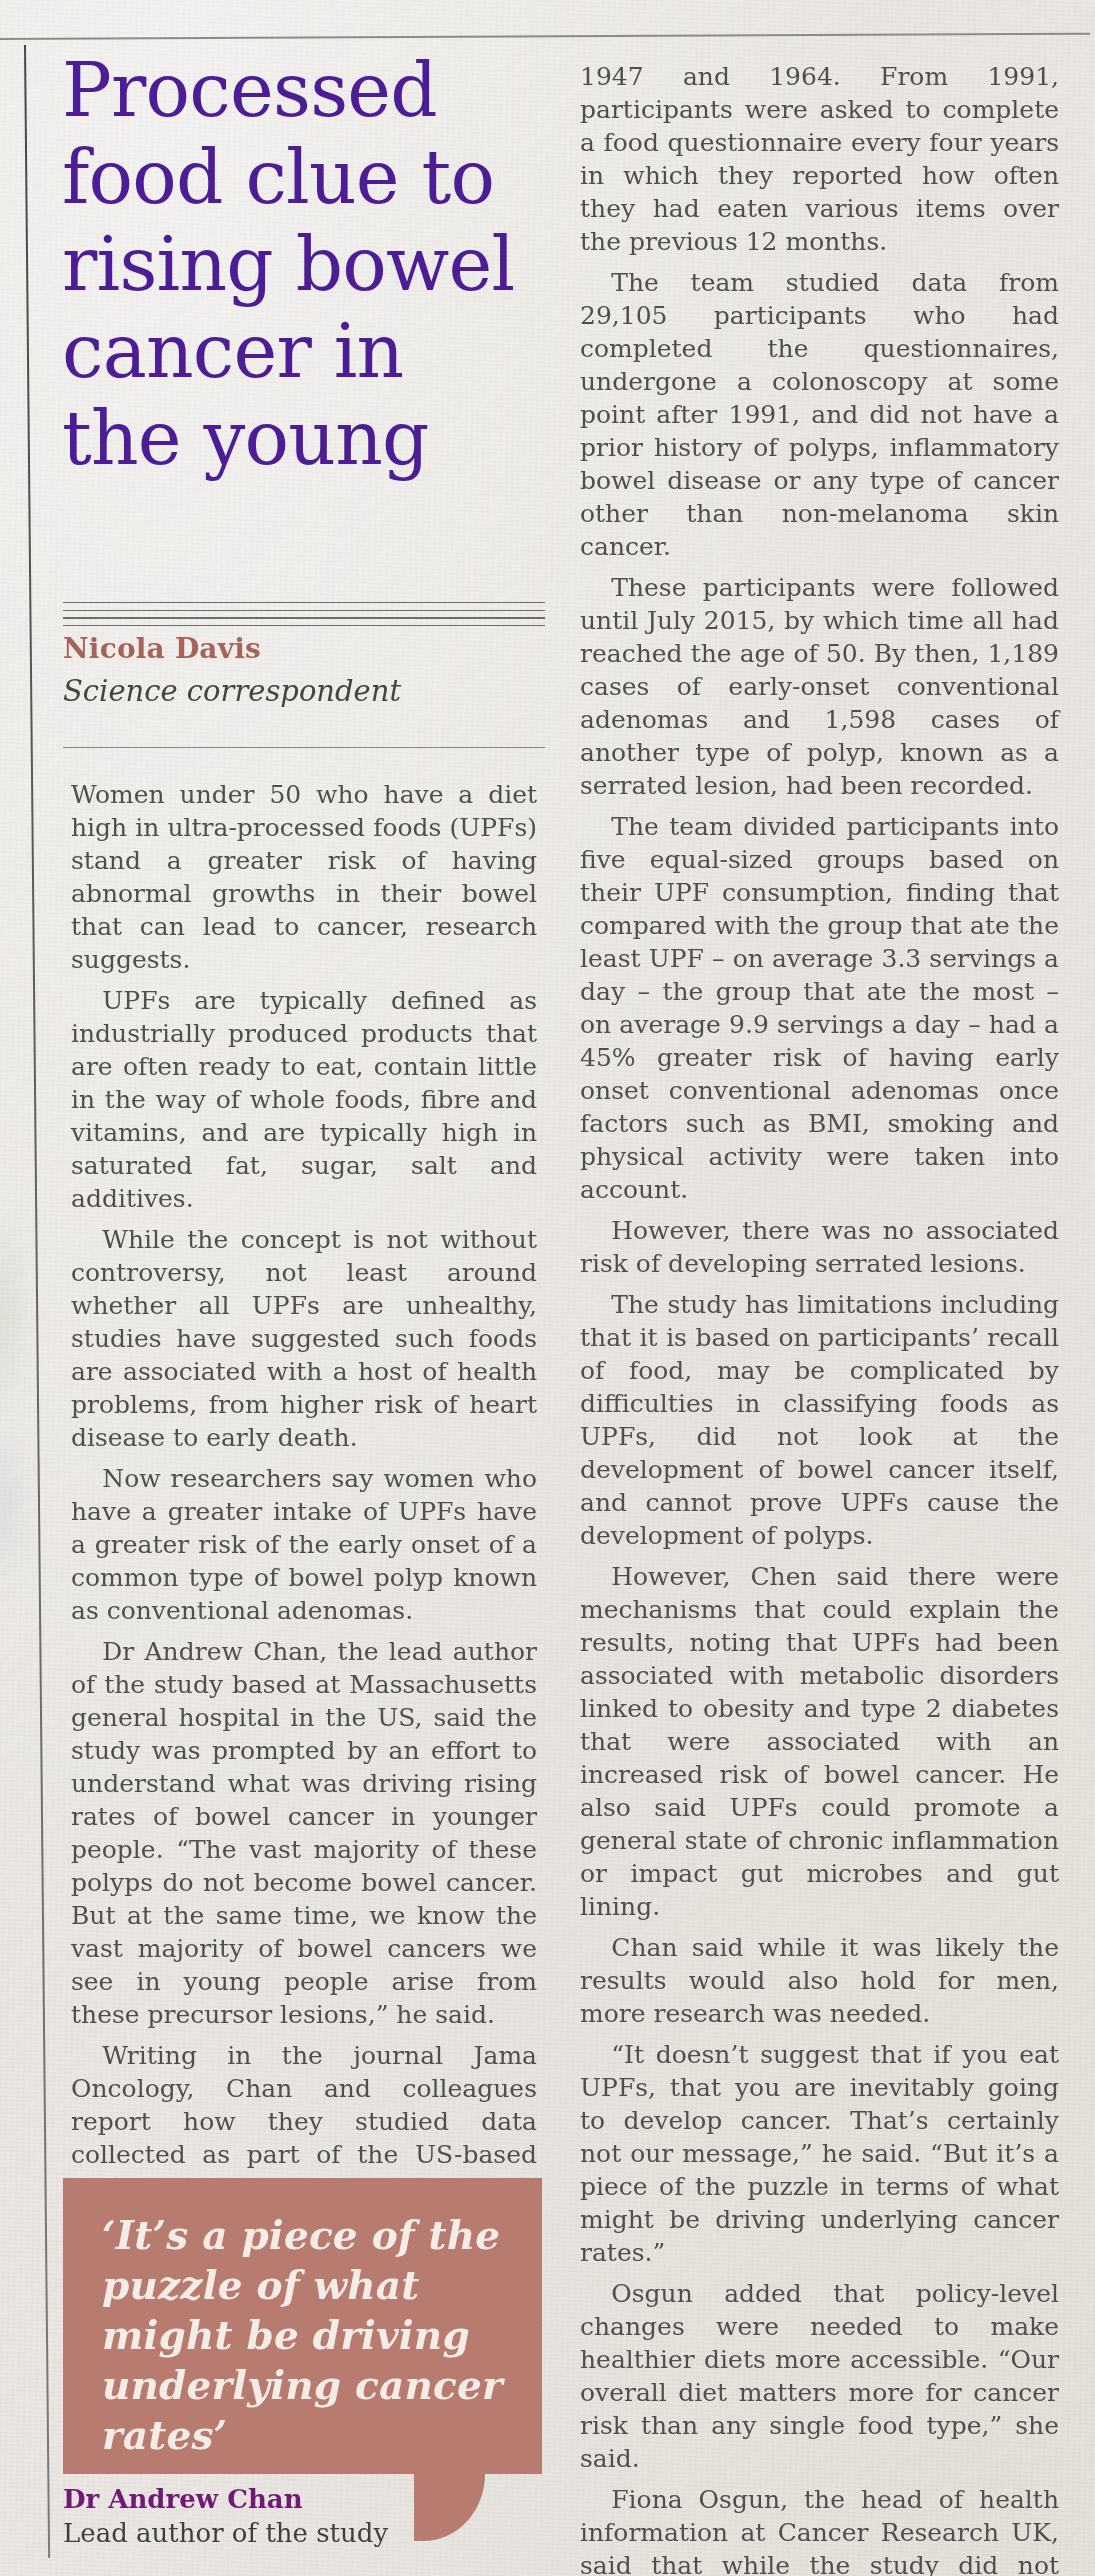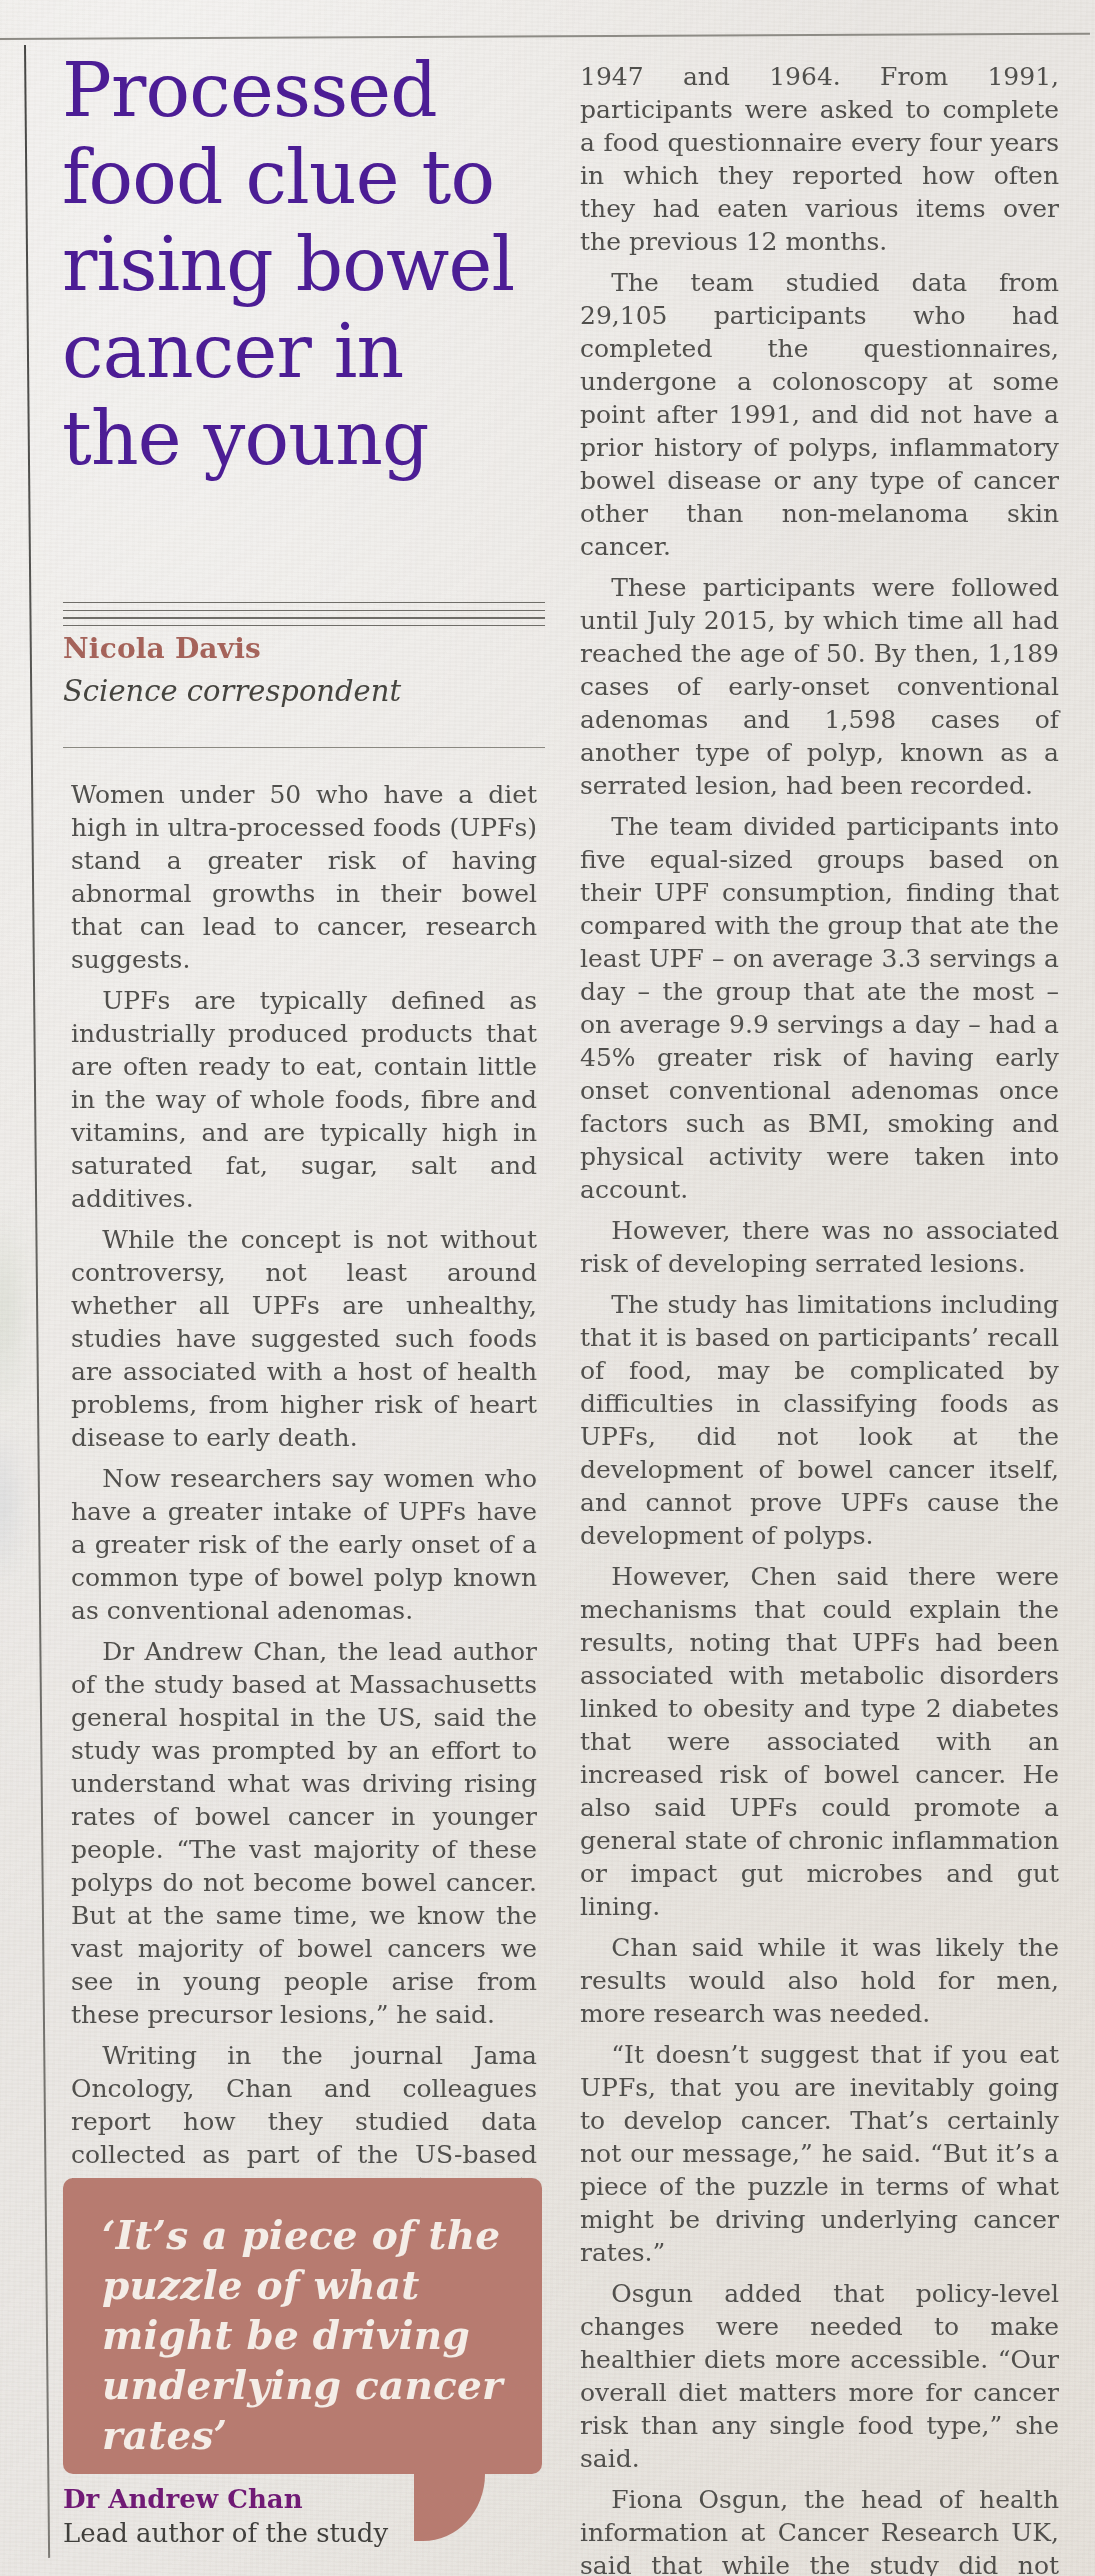--- a/index.html
+++ b/index.html
@@ -44,21 +44,20 @@
     text-align:justify;text-justify:inter-word;
   }
   .body-col p{margin:8px;}
   .body-col p + p{text-indent:1.25em;}
   .col-left{left:63px;top:770px;width:482px;}
   .col-right{left:572px;top:52px;width:495px;}
 
   .pull-quote{
     position:absolute;left:63px;top:2178px;width:479px;height:296px;
     background:#b77b70;
-    border-radius:10px;
   }
   .pull-quote .q{
     position:absolute;left:39px;top:32px;width:408px;
     font-size:39px;line-height:50px;font-style:italic;font-weight:600;
     color:#f4ede7;letter-spacing:0.2px;
   }
   .quote-tail{
     position:absolute;left:414px;top:2472px;width:71px;height:69px;
     background:#b77b70;border-bottom-right-radius:62px 67px;
   }

